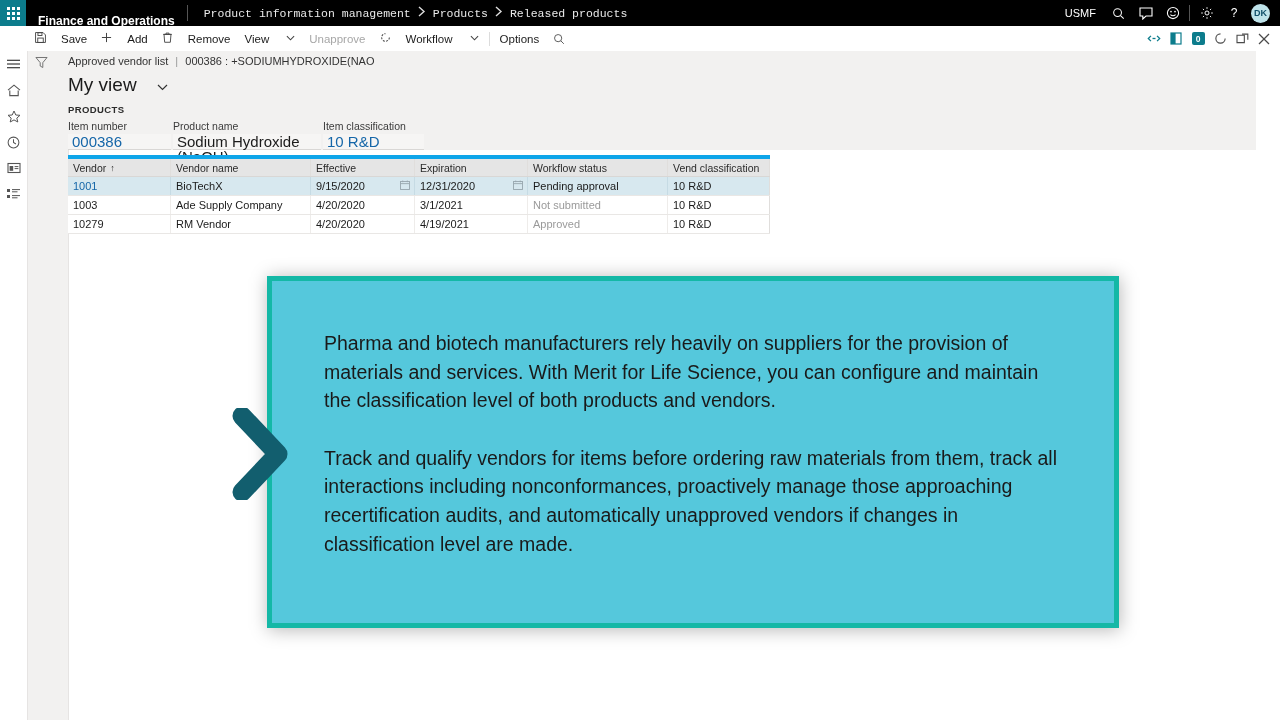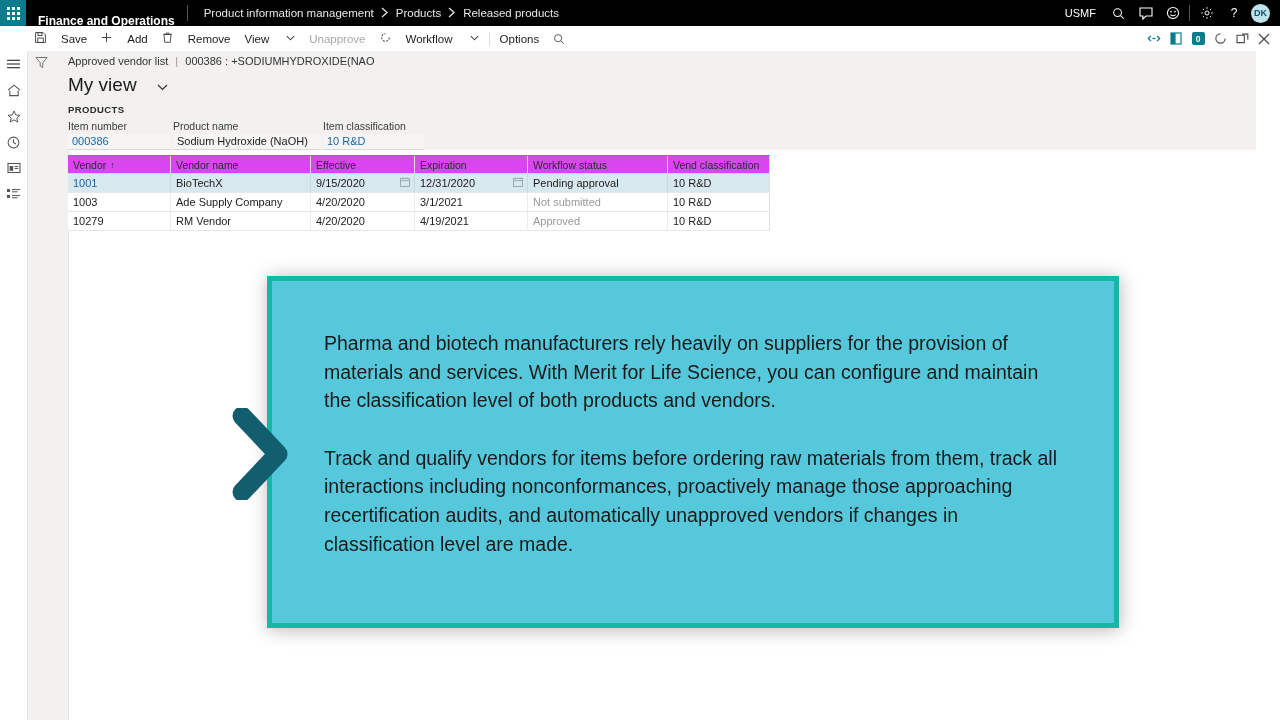--- a/index.html
+++ b/index.html
@@ -20,21 +20,21 @@
     width:26px;height:26px;background:#0c7c8c;
     display:flex;align-items:center;justify-content:center;flex:0 0 26px;cursor:pointer;
   }
   .waffle-grid{display:grid;grid-template-columns:repeat(3,3px);grid-template-rows:repeat(3,3px);gap:2px;}
   .waffle-grid i{display:block;width:3px;height:3px;background:#ffffff;}
   .brand{
     font-size:12px;font-weight:bold;color:#ffffff;padding:16px 12px 0 12px;
     height:26px;line-height:26px;white-space:nowrap;
   }
   .brand-sep{width:1px;height:16px;background:#555;flex:0 0 1px;}
-  .breadcrumb{display:flex;align-items:center;padding-left:16px;gap:7px;font-size:11.5px;color:#e8e8e8;}
+  .breadcrumb{display:flex;align-items:center;padding-left:16px;gap:7px;font-size:11.5px;color:#e8e8e8;font-family:Liberation Mono, monospace;}
   .breadcrumb .crumb{white-space:nowrap;cursor:pointer;}
   .breadcrumb .chev{font-size:11px;color:#d0d0d0;line-height:1;}
   .topbar-right{margin-left:auto;display:flex;align-items:center;height:26px;padding-right:4px;}
   .legal{font-size:11px;color:#ffffff;padding:0 9px;white-space:nowrap;}
   .tb-icon{
     width:27px;height:26px;display:flex;align-items:center;justify-content:center;
     color:#ffffff;cursor:pointer;
   }
   .tb-sep{width:1px;height:16px;background:#555;margin:0 3px;}
   .avatar{
@@ -101,30 +101,30 @@
     position:absolute;left:68px;top:104px;font-size:9.5px;font-weight:bold;
     letter-spacing:.4px;color:#2b2b2b;
   }
 
   
   .fields{position:absolute;left:68px;top:120px;display:flex;gap:0;}
   .field{display:flex;flex-direction:column;}
   .field .lab{font-size:10.5px;color:#3b3b3b;margin-bottom:2px;}
   .field .val{
     height:15px;line-height:15px;background:#f6f5f4;border:none;border-bottom:1px solid #d9d7d5;
-    font-size:11px;padding:0 4px;color:#1b1b1b;
+    font-size:15px;padding:0 4px;color:#1b1b1b;
   }
   .field .val.link{color:#1566a8;}
   .f1{width:103px;}
   .f2{width:148px;margin-left:2px;}
   .f3{width:101px;margin-left:2px;}
 
   
   .grid{position:absolute;left:68px;top:155px;width:702px;font-size:11px;color:#1b1b1b;}
-  .grid .hrow{display:flex;height:17px;background:#d946ef;border-top:1px solid #0ea5e9;border-bottom:1px solid #d9d7d5;}
+  .grid .hrow{display:flex;height:17px;background:#e5e5e5;border-top:4px solid #0ea5e9;border-bottom:1px solid #d9d7d5;}
   .grid .hcell{
     display:flex;align-items:center;padding:0 5px;border-right:1px solid #e0dedc;
     font-size:10.5px;color:#2b2b2b;box-sizing:border-box;cursor:pointer;white-space:nowrap;
   }
   .grid .row{display:flex;height:18px;border-bottom:1px solid #e9e7e5;background:#ffffff;cursor:pointer;}
   .grid .row.sel{background:#d7e8ef;}
   .grid .cell{
     display:flex;align-items:center;padding:0 5px;border-right:1px solid #eeecea;
     box-sizing:border-box;position:relative;white-space:nowrap;overflow:hidden;
   }

